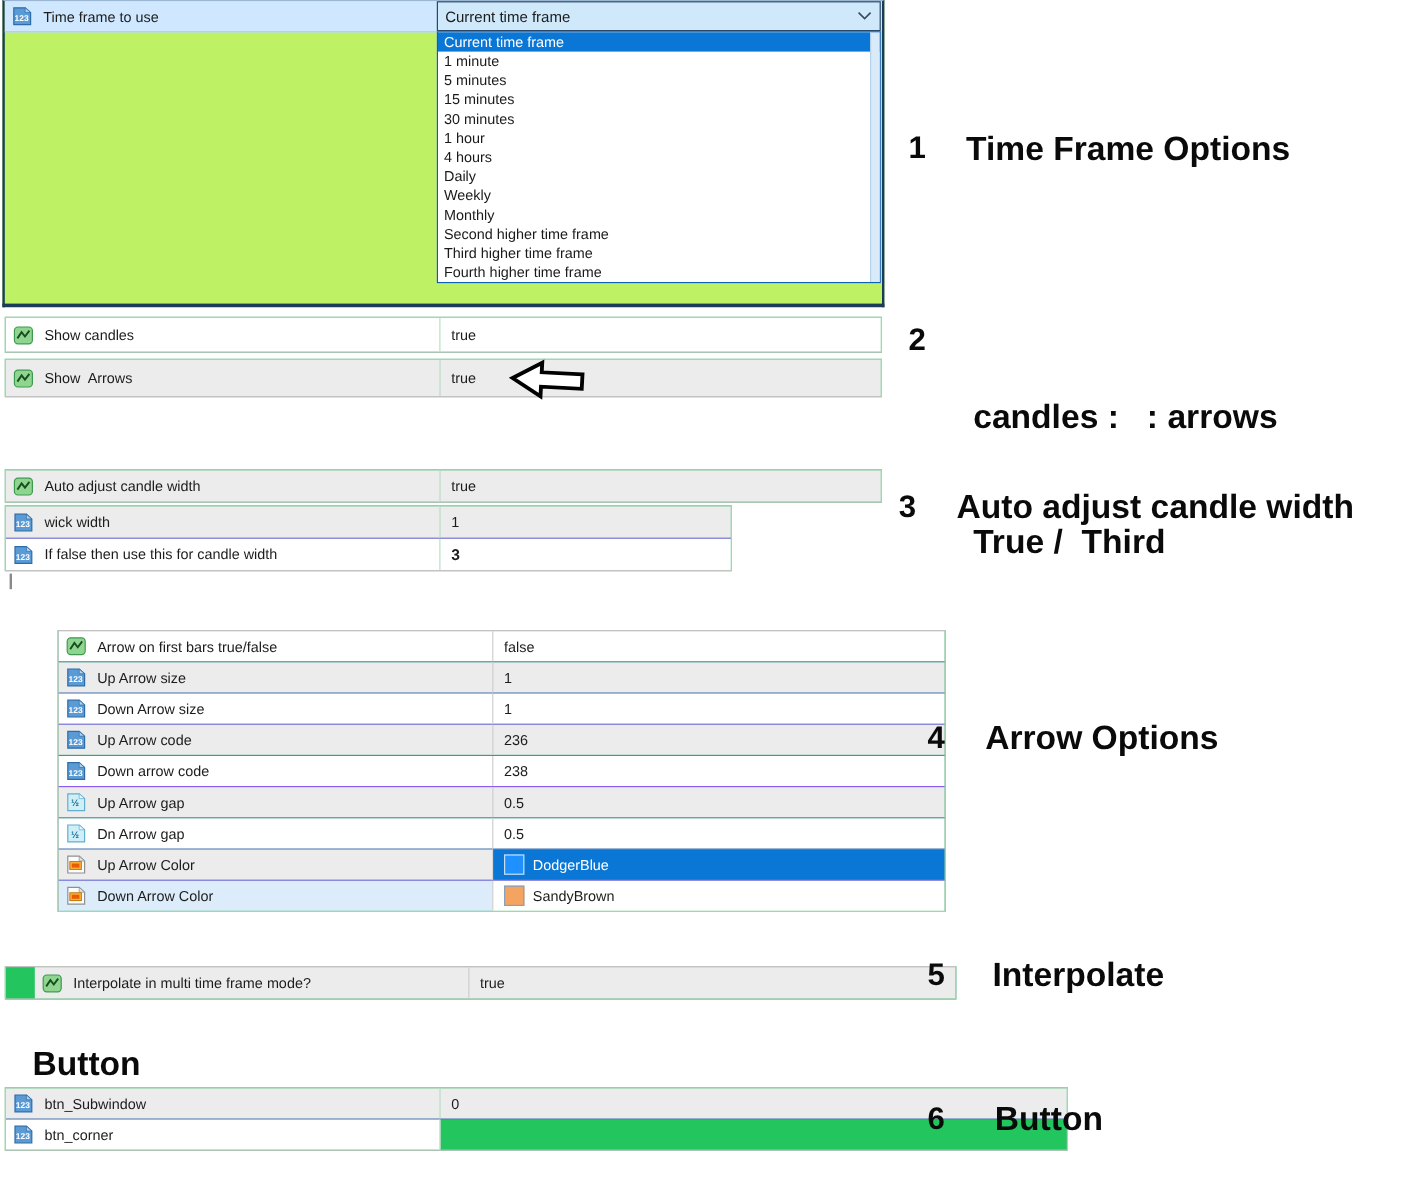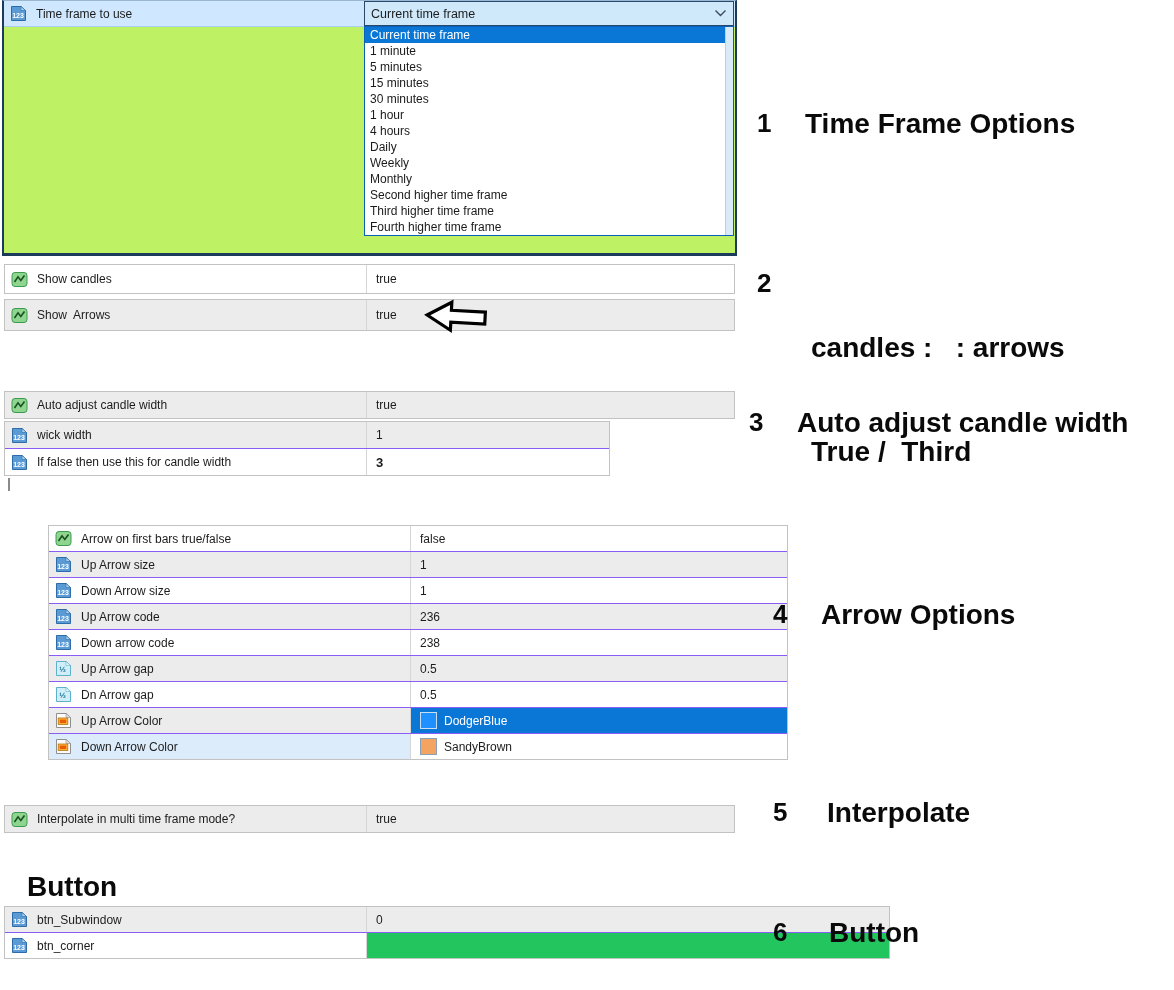--- a/index.html
+++ b/index.html
@@ -312,21 +312,21 @@
           </span>
           <span class="plabel">Down Arrow Color</span>
         </div>
         <div class="pcell pval shade-white">
           <span class="swatch" style="background:#f4a460"></span>
           <span class="pvtext">SandyBrown</span>
         </div>
       </div>
     </div>
 
-  <div id="sec5" class="ptable" style="left:4px;top:805px;width:731px;">
+  <div id="sec5" class="ptable" style="left:4px;top:805px;width:793px;padding-left:24px;">
       <div class="prow">
         <div class="pcell plab shade-gray">
           <span class="picon">
             <svg width="17" height="17" viewBox="0 0 17 17">
               <rect x="1" y="1.5" width="15" height="14" rx="3" fill="#8fd48f" stroke="#3d9b50"></rect>
               <path d="M3.5 11 L7 5.8 L9.8 9.4 L13.5 4.5" fill="none" stroke="#17501f" stroke-width="1.6"></path>
             </svg>
           </span>
           <span class="plabel">Interpolate in multi time frame mode?</span>
         </div>

